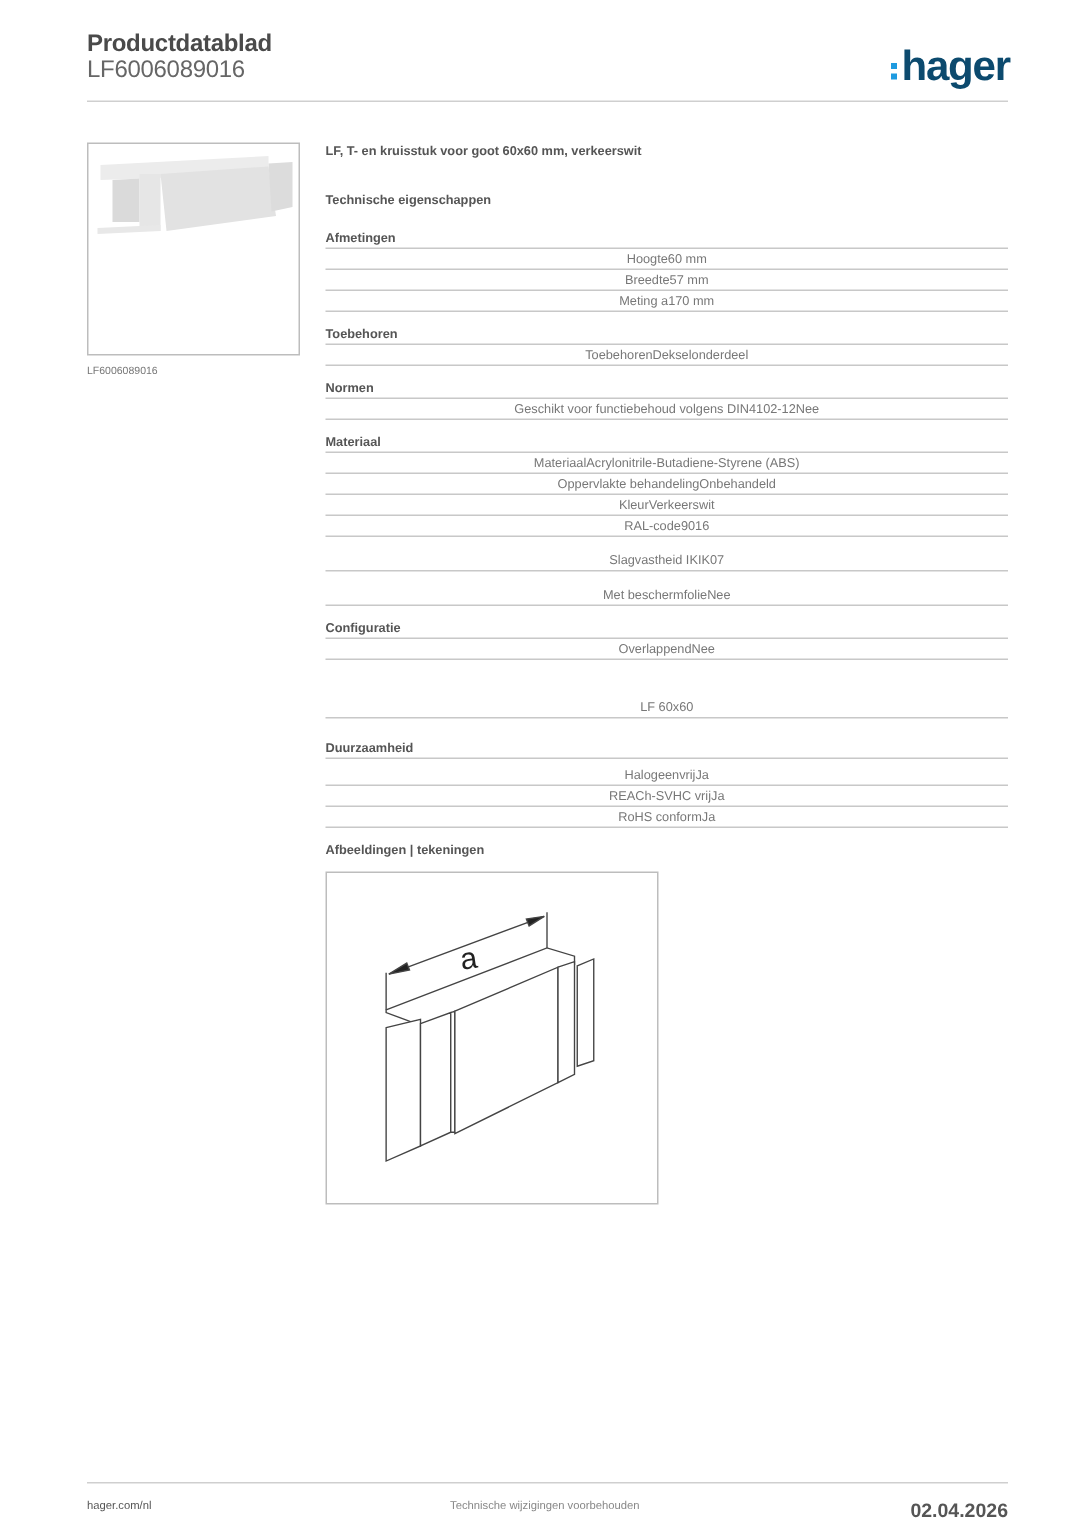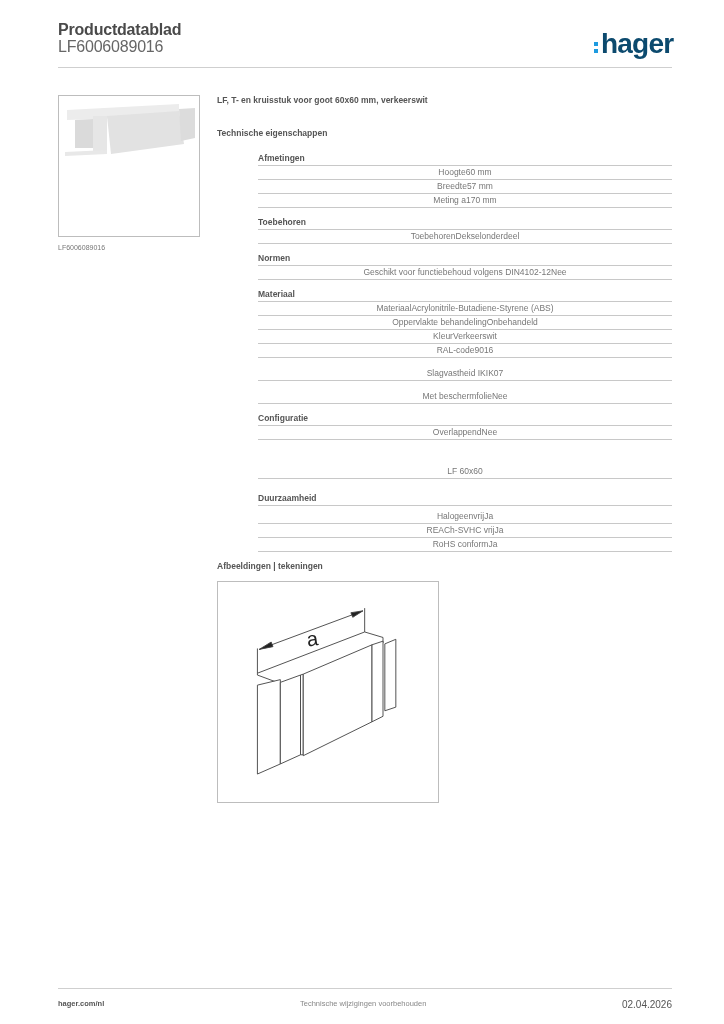--- a/index.html
+++ b/index.html
@@ -11,31 +11,31 @@
     .logo .colon { display:inline-block; width:4px; position:relative; margin-right:3px; height:14px; }
     .logo .colon i { position:absolute; left:0; width:4px; height:4px; background:#1e9be0; }
     .hdr-rule { position:absolute; left:58px; top:67px; width:614px; height:1px; background:#cfcfcf; }
 
     .prod-img { position:absolute; left:58px; top:95px; width:142px; height:142px; border:1px solid #bdbdbd; box-sizing:border-box; }
     .prod-caption { position:absolute; left:58px; top:244px; font-size:7px; color:#777; }
 
     .main { position:absolute; left:217px; top:95px; width:455px; }
     .prod-desc { font-size:8.5px; font-weight:bold; color:#555; height:33px; }
     .tech-title { font-size:8.5px; font-weight:bold; color:#555; height:25px; }
-    .section { margin-bottom:9px;margin-left:41px; }
+    .section { margin-bottom:9px; }
     .sec-h { font-size:8.5px; font-weight:bold; color:#555; height:11px; border-bottom:1px solid #c8c8c8; padding-bottom:1px; }
     .row { display:flex; justify-content:center; font-size:8.5px; color:#777; height:13px; line-height:13px; border-bottom:1px solid #c8c8c8; }
     .spacer { height:16px; }
     .img-title { font-size:8.5px; font-weight:bold; color:#555; margin-top:8px; height:14px; }
     .drawing { width:222px; height:222px; border:1px solid #bdbdbd; box-sizing:border-box; margin-top:6px; }
 
     .foot-rule { position:absolute; left:58px; top:988px; width:614px; height:1px; background:#cfcfcf; }
-    .foot-l { position:absolute; left:58px; top:999px; font-size:7.5px; font-weight:bold; color:#555; }
+    .foot-l { position:absolute; left:58px; top:999px; font-size:7.5px; font-weight:normal; color:#555; }
     .foot-c { position:absolute; left:300px; top:999px; font-size:7.5px; color:#888; }
-    .foot-r { position:absolute; right:52px; top:999px; font-size:10px; font-weight:normal; color:#555; }
+    .foot-r { position:absolute; right:52px; top:999px; font-size:13px; font-weight:bold; color:#555; }
   </style>
 </head>
 <body>
 
 <div class="hdr-title">Productdatablad</div>
 <div class="hdr-code">LF6006089016</div>
 <div class="logo"><span class="colon"><i style="top:3px"></i><i style="top:10px"></i></span><span>hager</span></div>
 <div class="hdr-rule"></div>
 
 <div class="prod-img">

